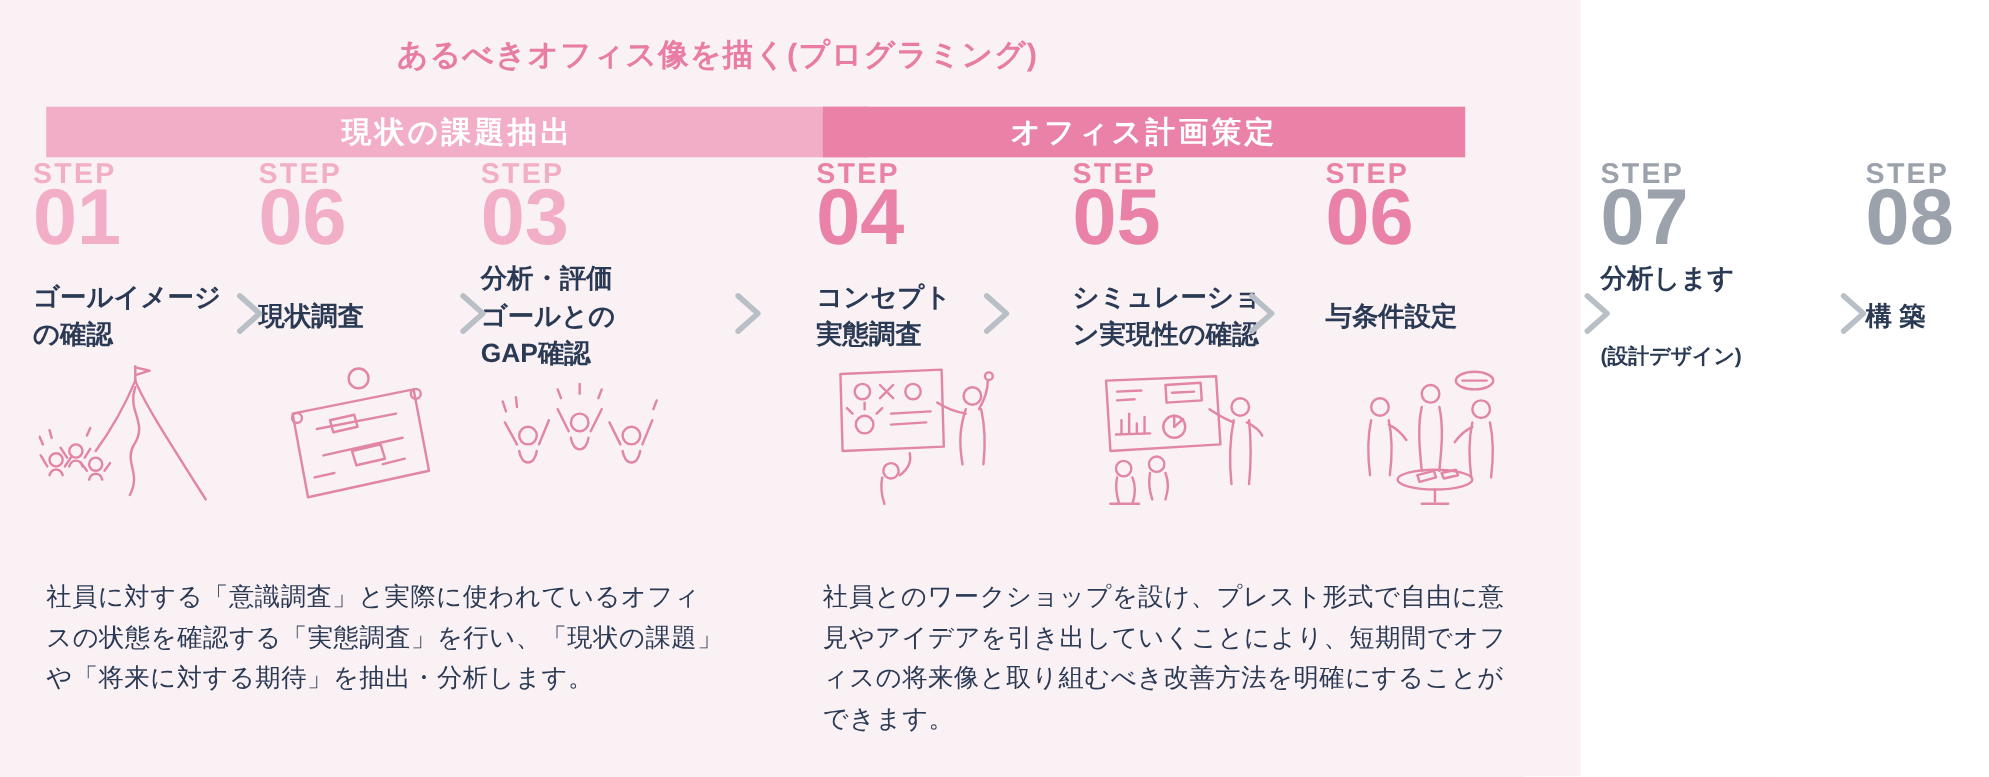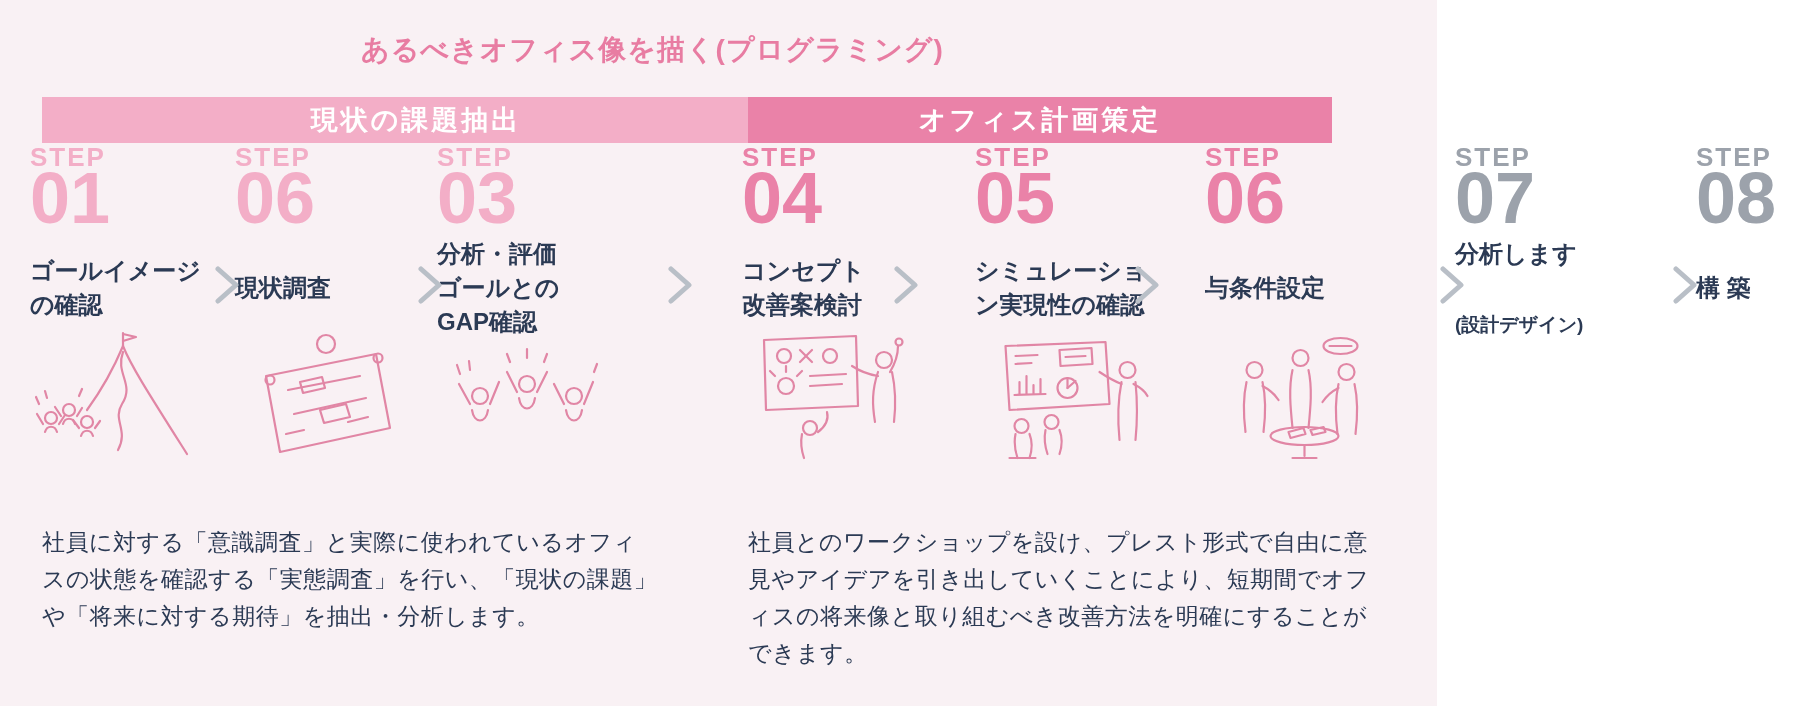--- a/index.html
+++ b/index.html
@@ -141,21 +141,21 @@
         <path d="M152,42 l3,-8"></path>
       </g>
     </svg>
   </div>
 
   <div class="step-col tone-dark" style="left:742px;width:190px;">
     <div class="step-label">STEP</div>
     <div class="step-number">04</div>
     <div class="step-title">
       <span>コンセプト</span>
-        <span>改善案検討</span>
+        <span>実態調査</span>
     </div>
     <svg class="illus" width="170" height="132" viewBox="0 0 170 132">
       <g class="sketch">
         <path d="M12,10 L104,6 L106,76 L14,80 Z"></path>
         <circle cx="32" cy="26" r="7"></circle>
           <path d="M48,20 l12,12"></path>
           <path d="M60,20 l-12,12"></path>
           <circle cx="78" cy="26" r="7"></circle>
         <path d="M58,46 L94,44"></path>
           <path d="M58,56 L90,54"></path>

